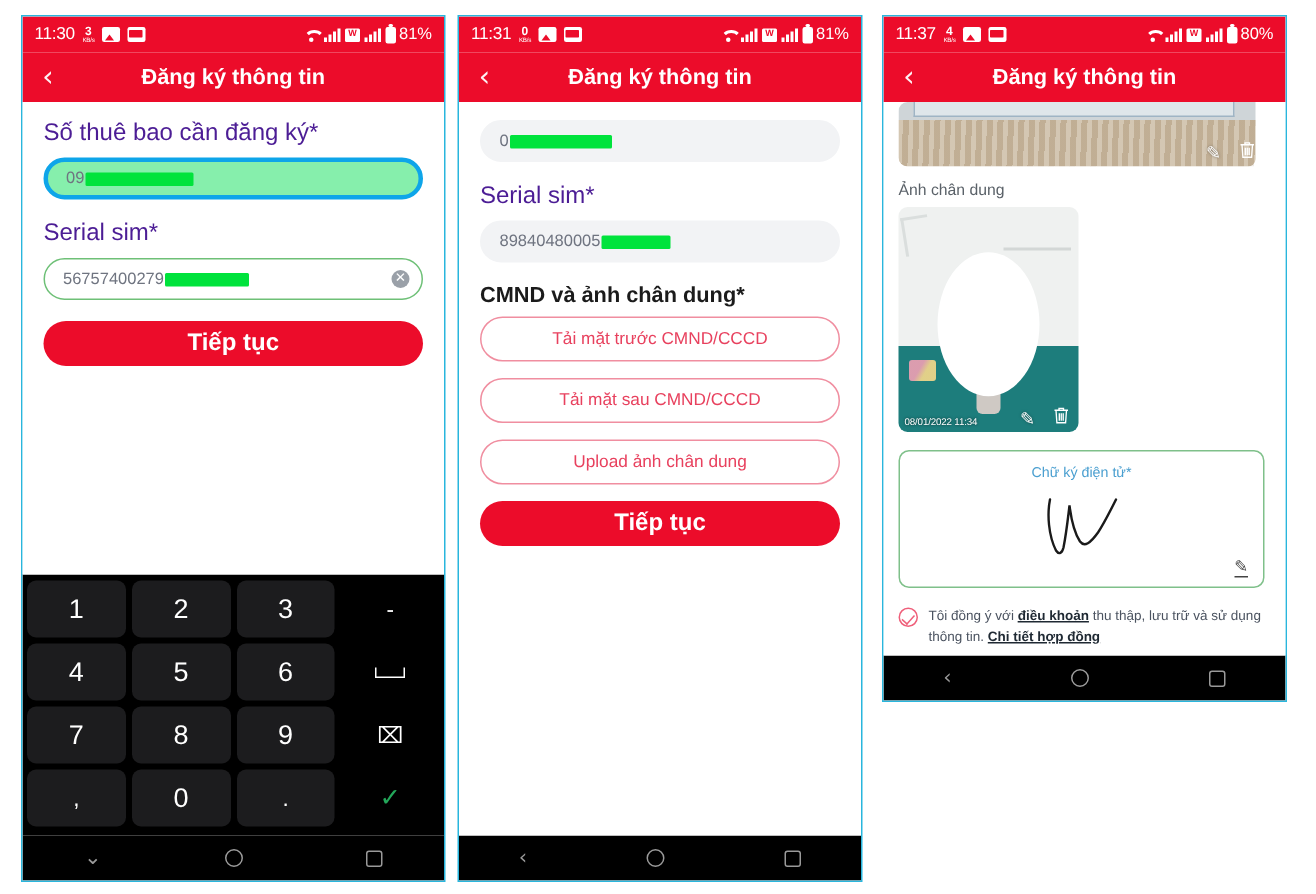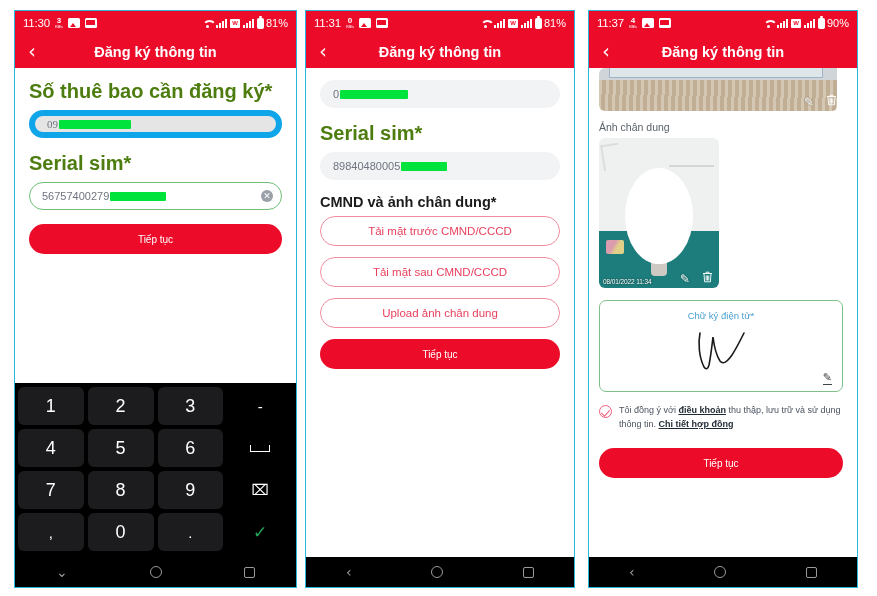--- a/index.html
+++ b/index.html
@@ -15,21 +15,21 @@
   .panel {
     position: absolute;
     background: #ffffff;
     border: 1.5px solid #29b6dd;
     display: flex;
     flex-direction: column;
     overflow: hidden;
   }
   #panel-1 { left: 14px;  top: 10px; width: 283px; height: 578px; }
   #panel-2 { left: 305px; top: 10px; width: 270px; height: 578px; }
-  #panel-3 { left: 588px; top: 10px; width: 270px; height: 578px; }
+  #panel-3 { left: 588px; top: 10px; width: 270px; height: 458px; }
 
   
   .statusbar {
     background: #ec0c2a;
     color: #ffffff;
     height: 21px;
     display: flex;
     align-items: center;
     padding: 12px 8px;
     font-size: 11px;
@@ -103,54 +103,54 @@
   
   .body {
     flex: 1 1 auto;
     background:#fff;
     overflow:hidden;
     position: relative;
   }
   .pad { padding: 12px 14px 0 14px; }
 
   .field-label {
-    font-size: 20px; font-weight: bold; color: #4d7c0f;
+    font-size: 16px; font-weight: normal; color: #4c1d95;
     margin-bottom: 7px;
   }
 
   .input {
     height: 28px;
     border-radius: 14px;
     display:flex; align-items:center;
     padding: 0 12px;
     font-size: 11px;
     color: #6f7480;
     position: relative;
     margin-bottom: 14px;
   }
-  .input.plain { border:6px solid #0ea5e9; background:#e5e5e5;font-family:Liberation Serif, serif; }
+  .input.plain { border:3px solid #0ea5e9; background:#86efac; }
   .input.filled { background:#f2f3f5; border:1px solid #f2f3f5; }
   .input.active { border:1px solid #6ec077; background:#ffffff; }
 
   .redact {
     display:inline-block; height:9px; background:#00e33c;
     border-radius:1px; margin-left:1px; vertical-align:-1px;
   }
   .clear-btn {
     position:absolute; right:8px; top:50%; transform:translateY(-50%);
     width:12px; height:12px; border-radius:50%;
     background:#9aa0a8; color:#fff;
     font-size:9px; line-height:12px; text-align:center;
     font-family:"DejaVu Sans", sans-serif;
   }
 
   .btn {
     height: 30px; border-radius: 15px;
     display:flex; align-items:center; justify-content:center;
-    font-size: 10px; font-weight: normal;
+    font-size: 16px; font-weight: bold;
     margin-bottom: 11px;
   }
   .btn-primary { background:#ec0c2a; color:#ffffff; }
   .btn-outline {
     background:#ffffff; color:#e8415e; border:1px solid #f08ea0;
     font-weight: normal; font-size: 11.5px;
   }
 
   .sec-title { font-size: 14.5px; font-weight:bold; color:#1b1b1b; margin: 2px 0 6px; }
   .sec-desc { font-size: 9.5px; line-height: 1.45; color:#8a9099; margin-bottom: 13px; }
@@ -454,21 +454,21 @@
           </span>
         <span class="simico"></span>
         <span class="bars">
             <i></i>
             <i></i>
             <i></i>
             <i></i>
           </span>
         <span class="batt">
           <span class="batt-ico"></span>
-          <span class="batt-pct">90%</span>
+          <span class="batt-pct">80%</span>
         </span>
       </div>
     </div>
 
     <div class="header">
       <div class="hdr-back">‹</div>
       <div class="hdr-title">Đăng ký thông tin</div>
     </div>
 
     <div class="body">

